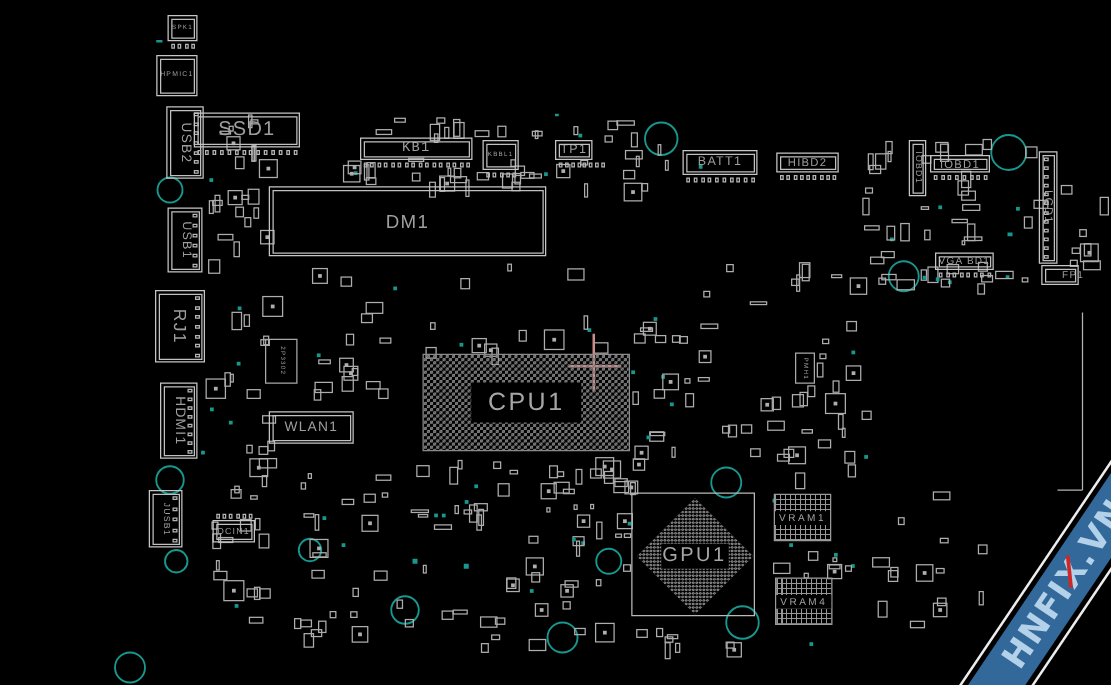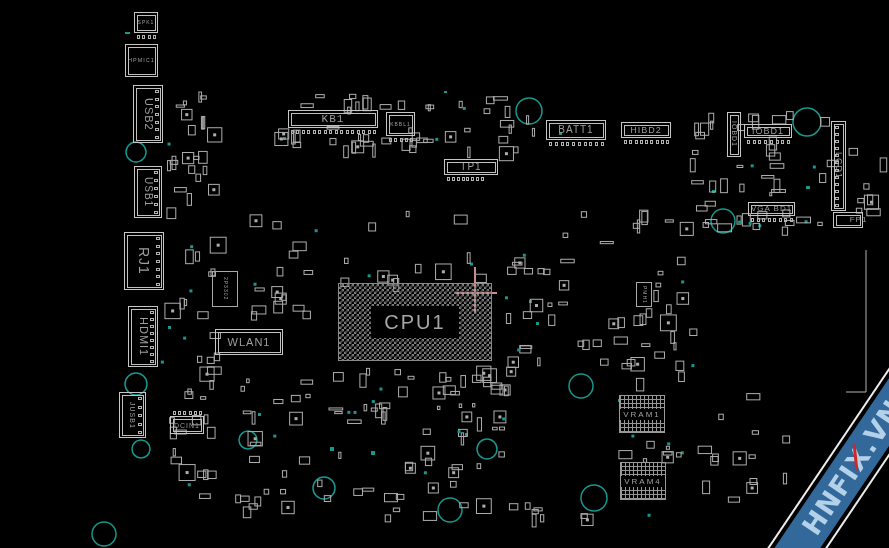--- a/index.html
+++ b/index.html
@@ -545,20 +545,37 @@
       <div class="comp double" style="left: 133px; top: 85px; width: 30px; height: 58px;">
         <span class="label vlabel" style="font-size: 11px; color: rgb(158, 158, 158);">USB2</span>
         <div class="pin" style="left: 21px; top: 4px; width: 4px; height: 3px;"></div>
         <div class="pin" style="left: 21px; top: 11.6667px; width: 4px; height: 3px;"></div>
         <div class="pin" style="left: 21px; top: 19.3333px; width: 4px; height: 3px;"></div>
         <div class="pin" style="left: 21px; top: 27px; width: 4px; height: 3px;"></div>
         <div class="pin" style="left: 21px; top: 34.6667px; width: 4px; height: 3px;"></div>
         <div class="pin" style="left: 21px; top: 42.3333px; width: 4px; height: 3px;"></div>
         <div class="pin" style="left: 21px; top: 50px; width: 4px; height: 3px;"></div>
       </div>
+      <div class="comp double" style="left: 155px; top: 90px; width: 85px; height: 28px;">
+        <span class="label" style="font-size: 16px; color: rgb(158, 158, 158);">SSD1</span>
+        <div class="pin" style="left: 2px; top: 29px; width: 3px; height: 4px;"></div>
+        <div class="pin" style="left: 7.92308px; top: 29px; width: 3px; height: 4px;"></div>
+        <div class="pin" style="left: 13.8462px; top: 29px; width: 3px; height: 4px;"></div>
+        <div class="pin" style="left: 19.7692px; top: 29px; width: 3px; height: 4px;"></div>
+        <div class="pin" style="left: 25.6923px; top: 29px; width: 3px; height: 4px;"></div>
+        <div class="pin" style="left: 31.6154px; top: 29px; width: 3px; height: 4px;"></div>
+        <div class="pin" style="left: 37.5385px; top: 29px; width: 3px; height: 4px;"></div>
+        <div class="pin" style="left: 43.4615px; top: 29px; width: 3px; height: 4px;"></div>
+        <div class="pin" style="left: 49.3846px; top: 29px; width: 3px; height: 4px;"></div>
+        <div class="pin" style="left: 55.3077px; top: 29px; width: 3px; height: 4px;"></div>
+        <div class="pin" style="left: 61.2308px; top: 29px; width: 3px; height: 4px;"></div>
+        <div class="pin" style="left: 67.1538px; top: 29px; width: 3px; height: 4px;"></div>
+        <div class="pin" style="left: 73.0769px; top: 29px; width: 3px; height: 4px;"></div>
+        <div class="pin" style="left: 79px; top: 29px; width: 3px; height: 4px;"></div>
+      </div>
       <div class="comp double" style="left: 288px; top: 110px; width: 90px; height: 18px; font-family: Liberation Mono, monospace;">
         <span class="label" style="font-size: 11px; color: rgb(158, 158, 158);">KB1</span>
         <div class="pin" style="left: 2px; top: 19px; width: 3px; height: 4px;"></div>
         <div class="pin" style="left: 7.46667px; top: 19px; width: 3px; height: 4px;"></div>
         <div class="pin" style="left: 12.9333px; top: 19px; width: 3px; height: 4px;"></div>
         <div class="pin" style="left: 18.4px; top: 19px; width: 3px; height: 4px;"></div>
         <div class="pin" style="left: 23.8667px; top: 19px; width: 3px; height: 4px;"></div>
         <div class="pin" style="left: 29.3333px; top: 19px; width: 3px; height: 4px;"></div>
         <div class="pin" style="left: 34.8px; top: 19px; width: 3px; height: 4px;"></div>
         <div class="pin" style="left: 40.2667px; top: 19px; width: 3px; height: 4px;"></div>
@@ -572,21 +589,21 @@
         <div class="pin" style="left: 84px; top: 19px; width: 3px; height: 4px;"></div>
       </div>
       <div class="comp double" style="left: 386px; top: 112px; width: 29px; height: 24px;">
         <span class="label" style="font-size: 5px; color: rgb(158, 158, 158);">KBBL1</span>
         <div class="pin" style="left: 2px; top: 25px; width: 3px; height: 4px;"></div>
         <div class="pin" style="left: 7.25px; top: 25px; width: 3px; height: 4px;"></div>
         <div class="pin" style="left: 12.5px; top: 25px; width: 3px; height: 4px;"></div>
         <div class="pin" style="left: 17.75px; top: 25px; width: 3px; height: 4px;"></div>
         <div class="pin" style="left: 23px; top: 25px; width: 3px; height: 4px;"></div>
       </div>
-      <div class="comp double" style="left: 444px; top: 112px; width: 54px; height: 16px; margin-top: 47px;">
+      <div class="comp double" style="left: 444px; top: 112px; width: 30px; height: 16px;">
         <span class="label" style="font-size: 10px; color: rgb(158, 158, 158);">TP1</span>
         <div class="pin" style="left: 2px; top: 17px; width: 3px; height: 4px;"></div>
         <div class="pin" style="left: 6.85714px; top: 17px; width: 3px; height: 4px;"></div>
         <div class="pin" style="left: 11.7143px; top: 17px; width: 3px; height: 4px;"></div>
         <div class="pin" style="left: 16.5714px; top: 17px; width: 3px; height: 4px;"></div>
         <div class="pin" style="left: 21.4286px; top: 17px; width: 3px; height: 4px;"></div>
         <div class="pin" style="left: 26.2857px; top: 17px; width: 3px; height: 4px;"></div>
         <div class="pin" style="left: 31.1429px; top: 17px; width: 3px; height: 4px;"></div>
         <div class="pin" style="left: 36px; top: 17px; width: 3px; height: 4px;"></div>
       </div>
@@ -701,28 +718,35 @@
         <div class="pin" style="left: 2px; top: -6px; width: 3px; height: 4px;"></div>
         <div class="pin" style="left: 7.2px; top: -6px; width: 3px; height: 4px;"></div>
         <div class="pin" style="left: 12.4px; top: -6px; width: 3px; height: 4px;"></div>
         <div class="pin" style="left: 17.6px; top: -6px; width: 3px; height: 4px;"></div>
         <div class="pin" style="left: 22.8px; top: -6px; width: 3px; height: 4px;"></div>
         <div class="pin" style="left: 28px; top: -6px; width: 3px; height: 4px;"></div>
       </div>
       <div class="comp double" style="left: 215px; top: 329px; width: 68px; height: 26px;">
         <span class="label" style="font-size: 11px; color: rgb(158, 158, 158);">WLAN1</span>
       </div>
+      <div class="comp double" style="left: 215px; top: 149px; width: 222px; height: 56px;">
+        <span class="label" style="font-size: 15px; color: rgb(158, 158, 158);">DM1</span>
+      </div>
       <div class="comp chip" style="left: 212px; top: 271px; width: 26px; height: 36px;">
         <span class="label vlabel" style="font-size: 5px; color: rgb(158, 158, 158);">2P3302</span>
       </div>
       <div class="comp chip" style="left: 636px; top: 282px; width: 16px; height: 25px;">
         <span class="label vlabel" style="font-size: 5px; color: rgb(158, 158, 158);">PMH1</span>
       </div>
-      <div class="bga checker" style="left: 338px; top: 283px; width: 154px; height: 78px; border: 1px solid rgb(138, 138, 138);">
+      <div class="bga checker" style="left: 338px; top: 283px; width: 166px; height: 78px; border: 1px solid rgb(138, 138, 138);">
         <div class="bga-label" style="width: 88px; height: 32px; font-size: 20px;">CPU1</div>
+      </div>
+      <div class="gpu-outer" style="left: 505px; top: 394px; width: 99px; height: 99px;">
+        <div class="gpu-diamond checker-fine" style="width: 66px; height: 66px; left: 16.5px; top: 16.5px; transform: rotate(45deg);"></div>
+        <div class="bga-label" style="position: absolute; left: 22.5px; top: 39.5px; width: 54px; height: 20px; font-size: 16px;">GPU1</div>
       </div>
       <div class="vram padgrid" style="left: 619px; top: 395px; width: 46px; height: 38px;">
         <div class="vram-band" style="top: 13px; height: 11px; font-size: 8px; letter-spacing: 2px;">VRAM1</div>
       </div>
       <div class="vram padgrid" style="left: 620px; top: 462px; width: 46px; height: 38px;">
         <div class="vram-band" style="top: 13px; height: 11px; font-size: 8px; letter-spacing: 2px;">VRAM4</div>
       </div>
     </div>
   <div id="watermark" style="--wm-red: #cf2727;">
     <div class="wm-line" style="border-top-color: rgb(237, 237, 237);"></div>

